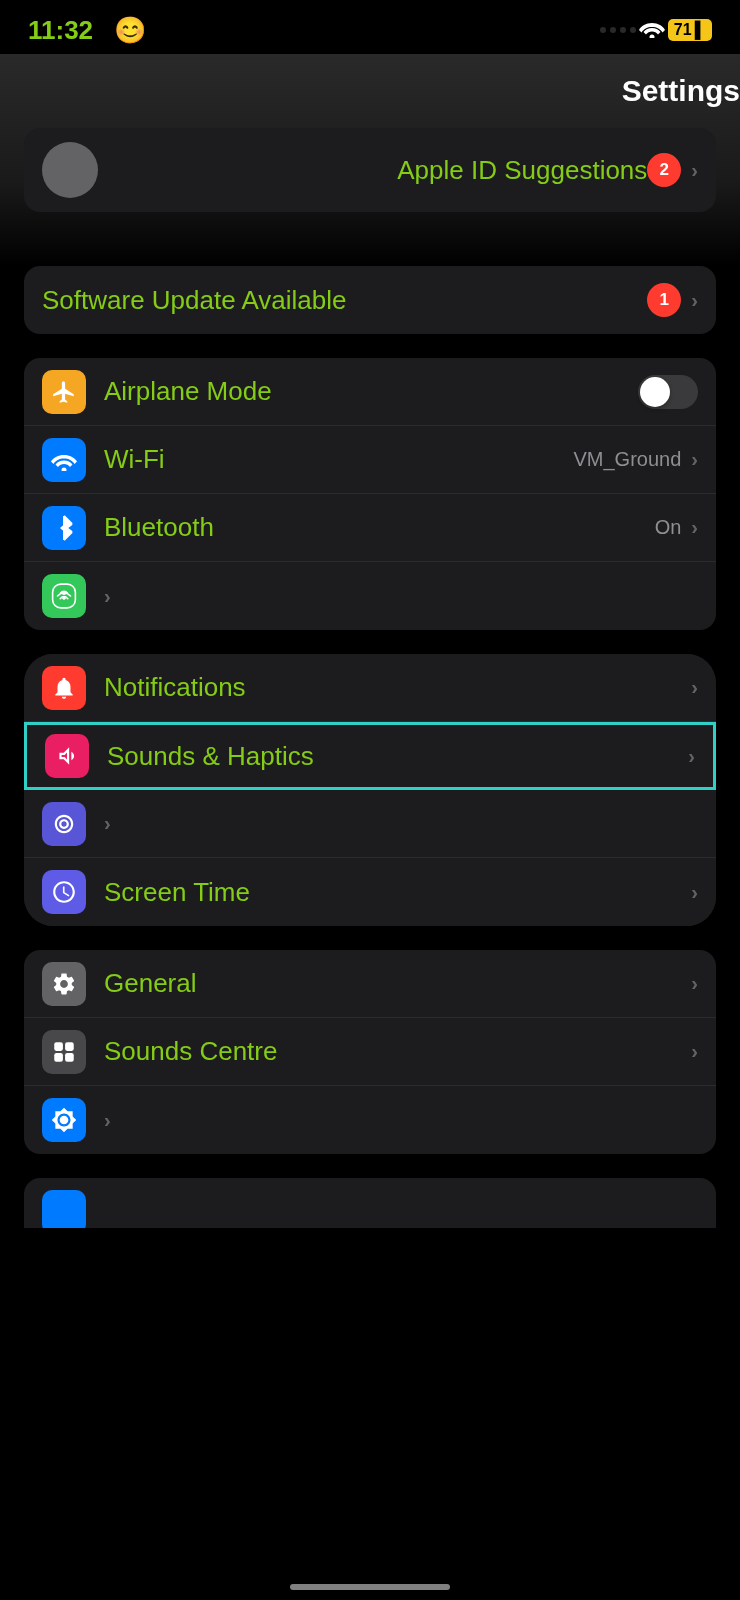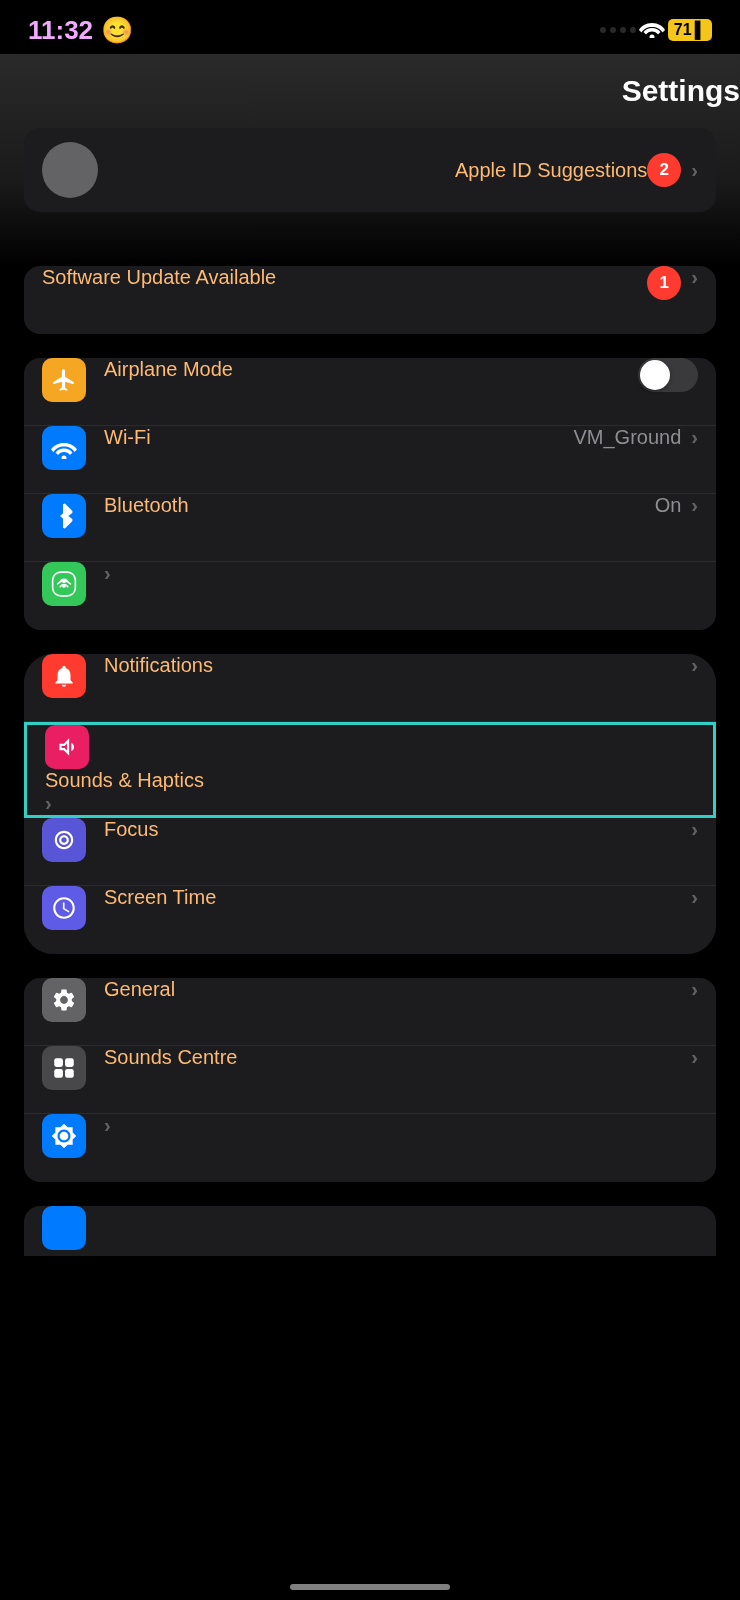--- a/index.html
+++ b/index.html
@@ -19,24 +19,24 @@
       display: flex;
       justify-content: space-between;
       align-items: center;
       padding: 14px 28px 8px 28px;
       height: 54px;
     }
 
     .status-time {
       font-size: 26px;
       font-weight: 600;
-      color: #f0abfc;
-      display: flex;
-      align-items: center;
-      gap: 8px;
+      color: #84cc16;
+      display: flex;
+      align-items: center;
+      gap: 21px;
     }
 
     .status-right {
       display: flex;
       align-items: center;
       gap: 3px;
     }
 
     .signal-dots {
       display: flex;
@@ -88,21 +88,21 @@
     
     .section {
       margin: 0 24px 24px 24px;
       background: #1c1c1e;
       border-radius: 16px;
       overflow: hidden;
     }
 
     .section-item {
       display: flex;
-      align-items: flex-start;
+      align-items: center;
       padding: 0 18px;
       min-height: 68px;
       border-bottom: 1px solid #2c2c2e;
       position: relative;
       cursor: pointer;
     }
 
     .section-item:last-child {
       border-bottom: none;
     }
@@ -123,22 +123,22 @@
     .icon-blue { background: #007aff; }
     .icon-green { background: #34c759; }
     .icon-red { background: #ff3b30; }
     .icon-red-pink { background: #e91e63; }
     .icon-purple { background: #5856d6; }
     .icon-gray { background: #636366; }
     .icon-gray-dark { background: #48484a; }
     .icon-blue-bright { background: #007aff; }
 
     .item-label {
-      font-size: 20px;
-      color: #fdba74;
+      font-size: 26px;
+      color: #84cc16;
       flex: 1;
     }
 
     .item-value {
       font-size: 20px;
       color: #8e8e93;
       margin-right: 10px;
     }
 
     .chevron {
@@ -342,37 +342,36 @@
   <div class="section-item" style="background: #1c1c1e;">
     <div class="item-icon icon-red">
       <svg width="26" height="26" viewBox="0 0 24 24" fill="white">
         <path d="M12 22c1.1 0 2-.9 2-2h-4c0 1.1.9 2 2 2zm6-6V11c0-3.07-1.64-5.64-4.5-6.32V4c0-.83-.67-1.5-1.5-1.5s-1.5.67-1.5 1.5v.68C7.63 5.36 6 7.92 6 11v5l-2 2v1h16v-1l-2-2z"></path>
       </svg>
     </div>
     <span class="item-label">Notifications</span>
     <span class="chevron">›</span>
   </div>
 
-  <div class="section-item" style="border: 3px solid #30d0c6; background: #1c1c1e; border-radius: 0; flex-direction: column;">
+  <div class="section-item" style="border: 3px solid #30d0c6; background: #1c1c1e; border-radius: 0;">
     <div class="item-icon icon-red-pink" style="background: #e91e63;">
       <svg width="26" height="26" viewBox="0 0 24 24" fill="white">
         <path d="M18.5 12c0-1.77-1.02-3.29-2.5-4.03v8.05c1.48-.73 2.5-2.25 2.5-4.02zM5 9v6h4l5 5V4L9 9H5zm7-.17v6.34L9.83 13H7v-2h2.83L12 8.83z"></path>
       </svg>
     </div>
     <span class="item-label">Sounds &amp; Haptics</span>
     <span class="chevron">›</span>
   </div>
 
   <div class="section-item" style="background: #1c1c1e;">
     <div class="item-icon icon-purple" style="background: #5856d6;">
       <svg width="26" height="26" viewBox="0 0 24 24" fill="white">
         <path d="M12 3.5C7.3 3.5 3.5 7.3 3.5 12S7.3 20.5 12 20.5 20.5 16.7 20.5 12 16.7 3.5 12 3.5zm0 15c-3.59 0-6.5-2.91-6.5-6.5S8.41 5.5 12 5.5s6.5 2.91 6.5 6.5-2.91 6.5-6.5 6.5zm0-11c-2.49 0-4.5 2.01-4.5 4.5S9.51 16.5 12 16.5s4.5-2.01 4.5-4.5-2.01-4.5-4.5-4.5zm0 7c-1.38 0-2.5-1.12-2.5-2.5S10.62 9.5 12 9.5s2.5 1.12 2.5 2.5-1.12 2.5-2.5 2.5z"></path>
       </svg>
     </div>
-    <span class="item-label">Focus</span>
     <span class="chevron">›</span>
   </div>
 
   <div class="section-item" style="background: #1c1c1e; border-bottom: none;">
     <div class="item-icon" style="background: #5e5ce6;">
       <svg width="26" height="26" viewBox="0 0 24 24" fill="white">
         <path d="M11.99 2C6.47 2 2 6.48 2 12s4.47 10 9.99 10C17.52 22 22 17.52 22 12S17.52 2 11.99 2zM12 20c-4.42 0-8-3.58-8-8s3.58-8 8-8 8 3.58 8 8-3.58 8-8 8zm.5-13H11v6l5.25 3.15.75-1.23-4.5-2.67V7z"></path>
       </svg>
     </div>
     <span class="item-label">Screen Time</span>

